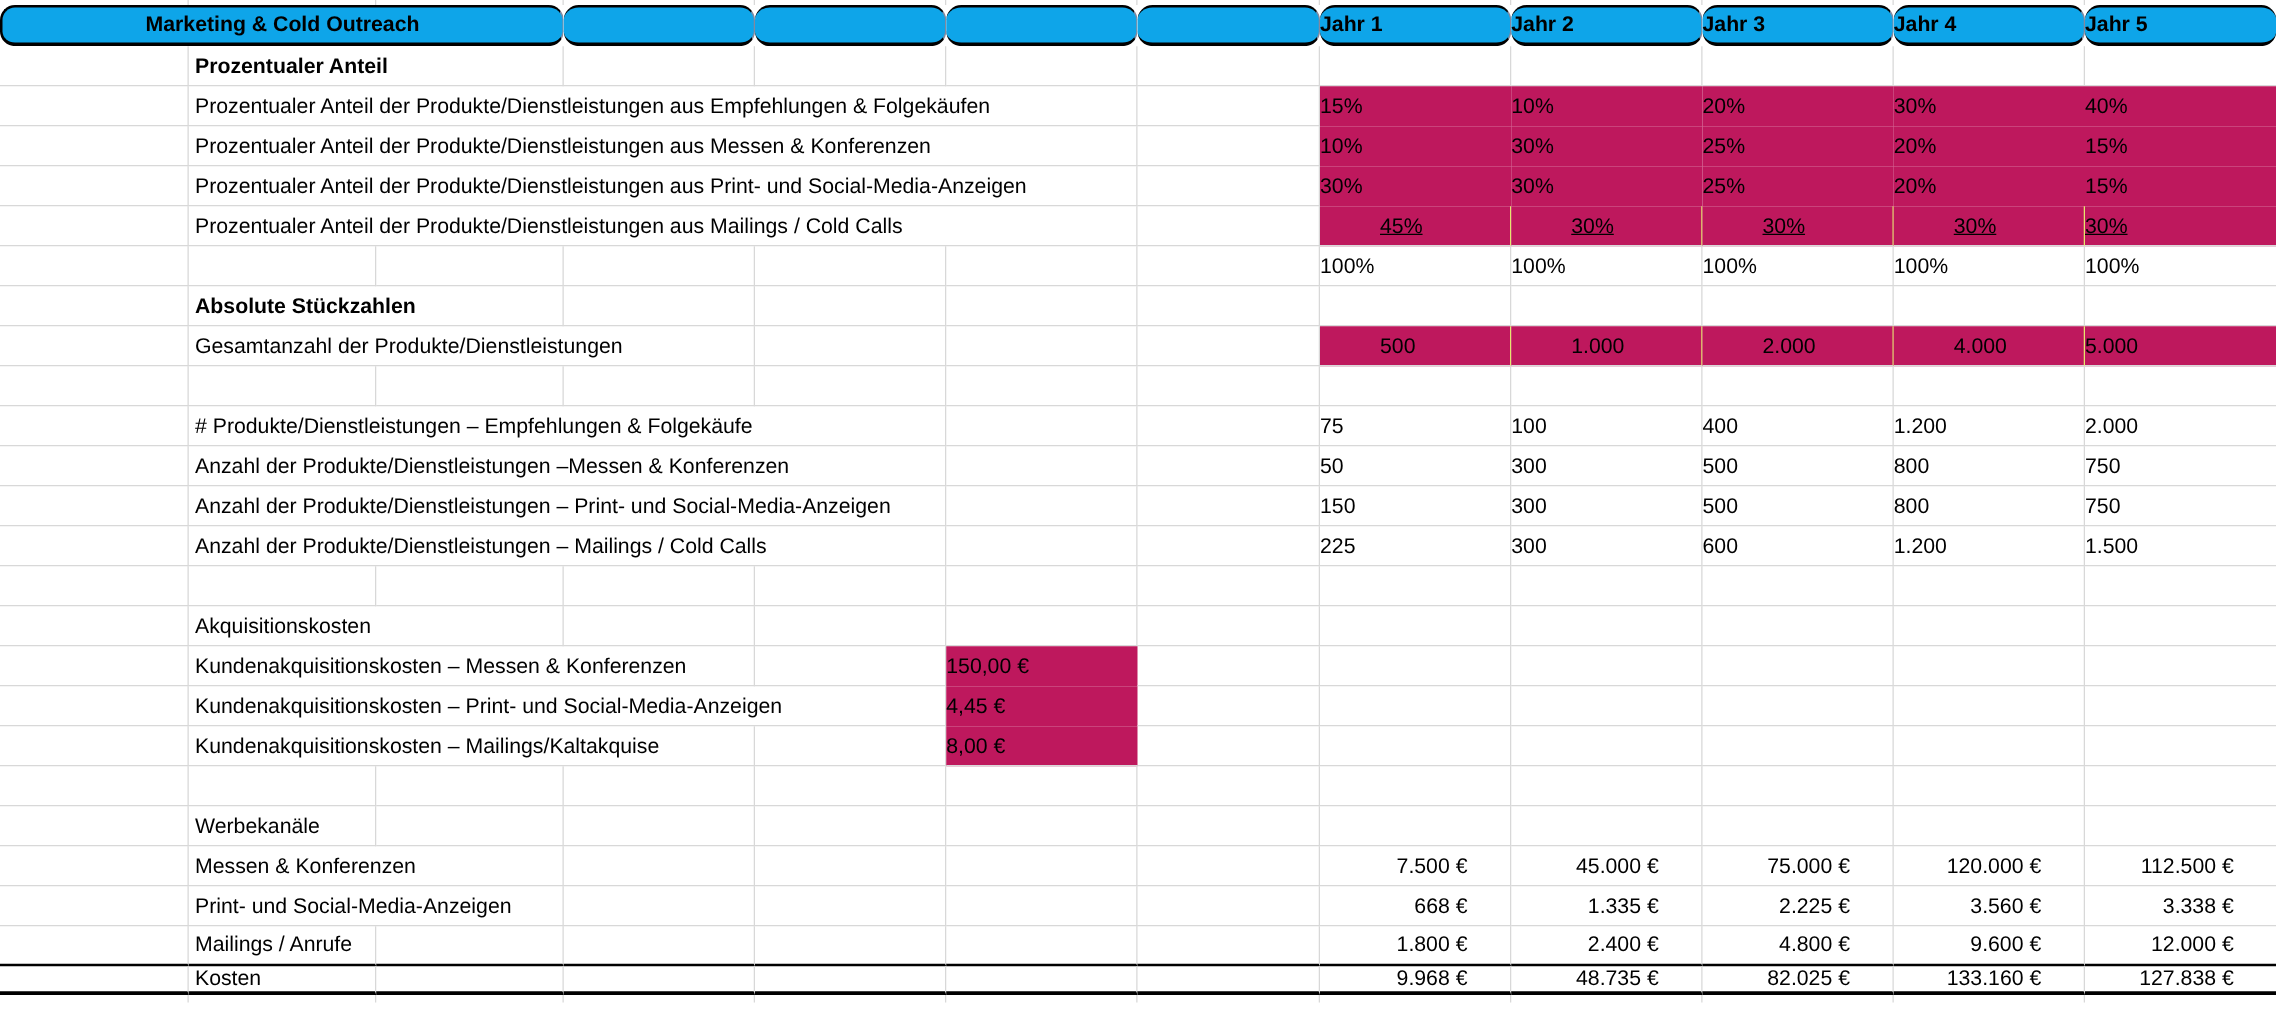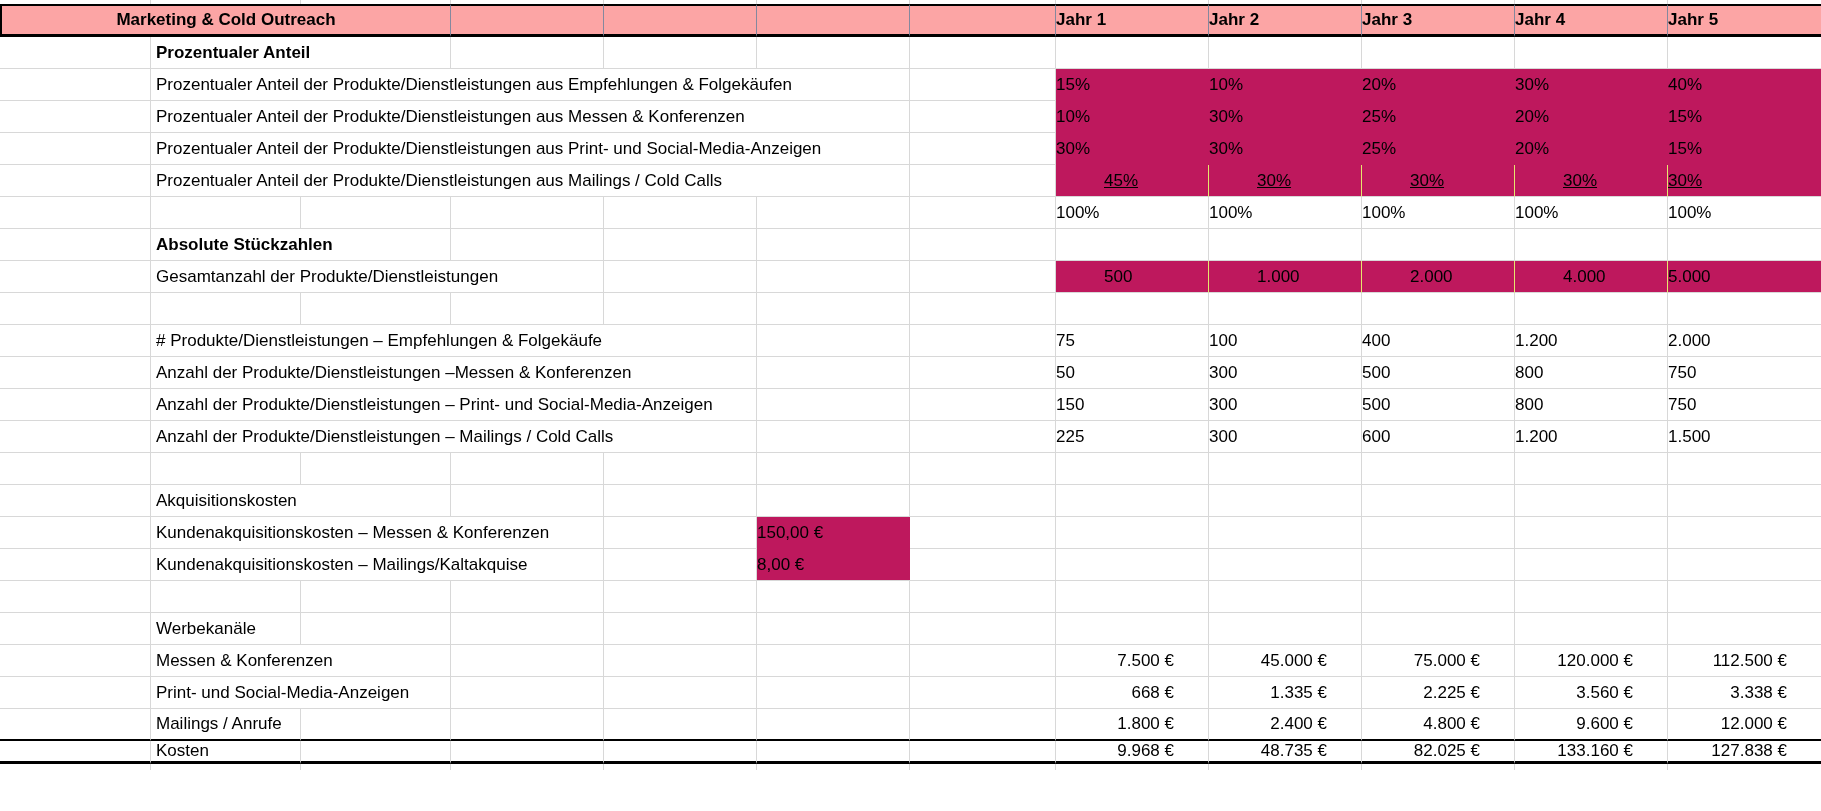--- a/index.html
+++ b/index.html
@@ -20,22 +20,22 @@
   .bold { font-weight:700; }
   
   .c { }
   .r { text-align:right; padding-right:34px; }
   
   .y  { background:#be185d; }
   .yl { border-right:1px solid #e6e66e;padding-left:48px; }
   .u  { text-decoration:underline; }
   
   tr.hdr td {
-    background:#fca5a5; border-top:2px solid #000; border-bottom:3px solid #000;
-    font-weight:700; height:33px;
+    background:#0ea5e9; border-top:2px solid #000; border-bottom:3px solid #000;
+    font-weight:700; height:33px;border-radius:12px;
   }
   tr.hdr td:first-child { border-left:2px solid #000; }
   tr.hdr td.hg { border-right:1px solid #84889e; }
   tr.hdr td.ttl { text-align:center; }
   
   tr.sl  td { height:4px; }
   tr.slb td { height:6px; }
   
   tr.kt td    { border-bottom:2px solid #000; }
   tr.total td { border-bottom:3px solid #000; font-weight:400; height:18px; }
@@ -284,20 +284,31 @@
     <td class="c y">150,00 €</td>
     <td class="g b"></td>
     <td class="g b"></td>
         <td class="g b"></td>
         <td class="g b"></td>
         <td class="g b"></td>
         <td class="b"></td>
   </tr>
   <tr>
     <td class="g b"></td>
+    <td class="lbl g b" colspan="4">Kundenakquisitionskosten – Print- und Social-Media-Anzeigen</td>
+    <td class="c y">4,45 €</td>
+    <td class="g b"></td>
+    <td class="g b"></td>
+        <td class="g b"></td>
+        <td class="g b"></td>
+        <td class="g b"></td>
+        <td class="b"></td>
+  </tr>
+  <tr>
+    <td class="g b"></td>
     <td class="lbl g b" colspan="3">Kundenakquisitionskosten – Mailings/Kaltakquise</td>
     <td class="g b"></td>
     <td class="c y b">8,00 €</td>
     <td class="g b"></td>
     <td class="g b"></td>
         <td class="g b"></td>
         <td class="g b"></td>
         <td class="g b"></td>
         <td class="b"></td>
   </tr>

